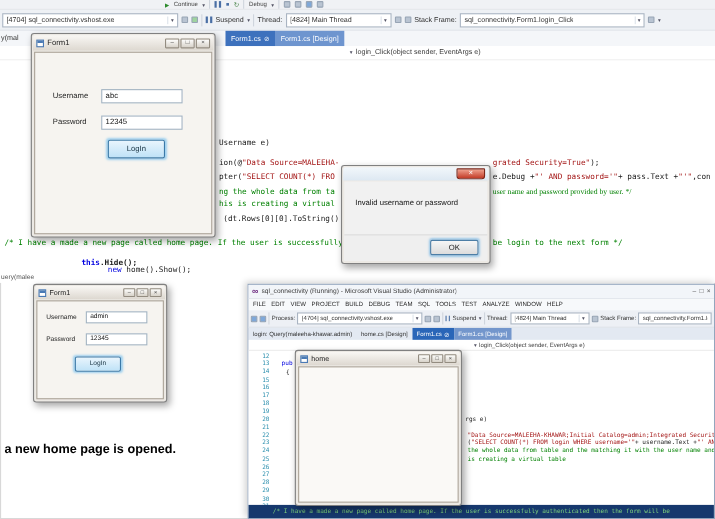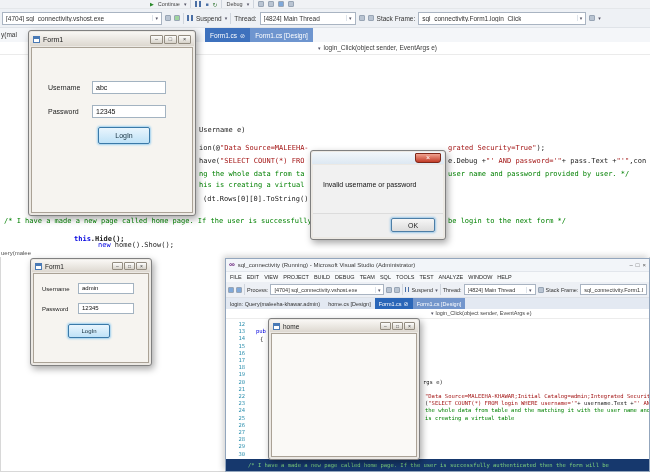--- a/index.html
+++ b/index.html
@@ -184,24 +184,24 @@
       <span class="bc">
         <span class="arr">▾</span>
         <span>login_Click(object sender, EventArgs e)</span>
       </span>
     </div>
 
     <div class="t-code" id="top-code">
         <div class="code-line" style="left: 199px; top: 71px;"><span class="tk-p">Username e)</span></div>
         <div class="code-line" style="left: 199px; top: 89px;"><span class="tk-p">ion(@</span><span class="tk-s">"Data Source=MALEEHA-</span></div>
         <div class="code-line" style="left: 448px; top: 89px;"><span class="tk-s">grated Security=True"</span><span class="tk-p">);</span></div>
-        <div class="code-line" style="left: 199px; top: 102px;"><span class="tk-p">have(</span><span class="tk-s">"SELECT COUNT(*) FRO</span></div>
+        <div class="code-line" style="left: 199px; top: 102px;"><span class="tk-p">pter(</span><span class="tk-s">"SELECT COUNT(*) FRO</span></div>
         <div class="code-line" style="left: 448px; top: 102px;"><span class="tk-p">e.Debug +</span><span class="tk-s">"' AND password='"</span><span class="tk-p">+ pass.Text +</span><span class="tk-s">"'"</span><span class="tk-p">,con</span></div>
         <div class="code-line" style="left: 199px; top: 115px;"><span class="tk-c">ng the whole data from ta</span></div>
-        <div class="code-line" style="left: 448px; top: 115px;"><span class="tk-c">user name and password provided by user. */</span></div>
+        <div class="code-line" style="left: 448px; top: 115px; font-family: Liberation Serif, serif;"><span class="tk-c">user name and password provided by user. */</span></div>
         <div class="code-line" style="left: 199px; top: 126px;"><span class="tk-c">his is creating a virtual</span></div>
         <div class="code-line" style="left: 203px; top: 140px;"><span class="tk-p">(dt.Rows[0][0].ToString()!=</span><span class="tk-s">"0"</span><span class="tk-p">)</span></div>
         <div class="code-line" style="left: 4px; top: 162px;"><span class="tk-c">/* I have a made a new page called home page. If the user is successfully</span></div>
         <div class="code-line" style="left: 448px; top: 162px;"><span class="tk-c">be login to the next form */</span></div>
         <div class="code-line" style="left: 74px; top: 180px; font-weight: bold;"><span class="tk-k">this</span><span class="tk-p">.Hide();</span></div>
         <div class="code-line" style="left: 74px; top: 186px; margin-left: 24px;"><span class="tk-k">new</span><span class="tk-p"> home().Show();</span></div>
       </div>
   </section>
 
   <span class="mid-frag">uery(malee</span>
@@ -250,20 +250,21 @@
     <div class="client">
       <span class="flabel" style="left:8px;top:12px">Username</span>
       <span class="ftext" style="left:44px;top:9px;width:56px">admin</span>
       <span class="flabel" style="left:8px;top:32px">Password</span>
       <span class="ftext" style="left:44px;top:29px;width:56px">12345</span>
       <span class="fbtn" style="left:34px;top:50px;width:42px;height:14px">LogIn</span>
     </div>
   </div>
 
   <div class="caption">
+    <div>a new home page is opened.</div>
   </div>
 
   <section class="bot-vs">
     <div class="bv-title">
       <span class="vs-logo">∞</span>
       <span class="bv-title-text">sql_connectivity (Running) - Microsoft Visual Studio (Administrator)</span>
       <span class="bv-winbtns">
         <span class="bv-wb">–</span>
         <span class="bv-wb">□</span>
         <span class="bv-wb">×</span>

